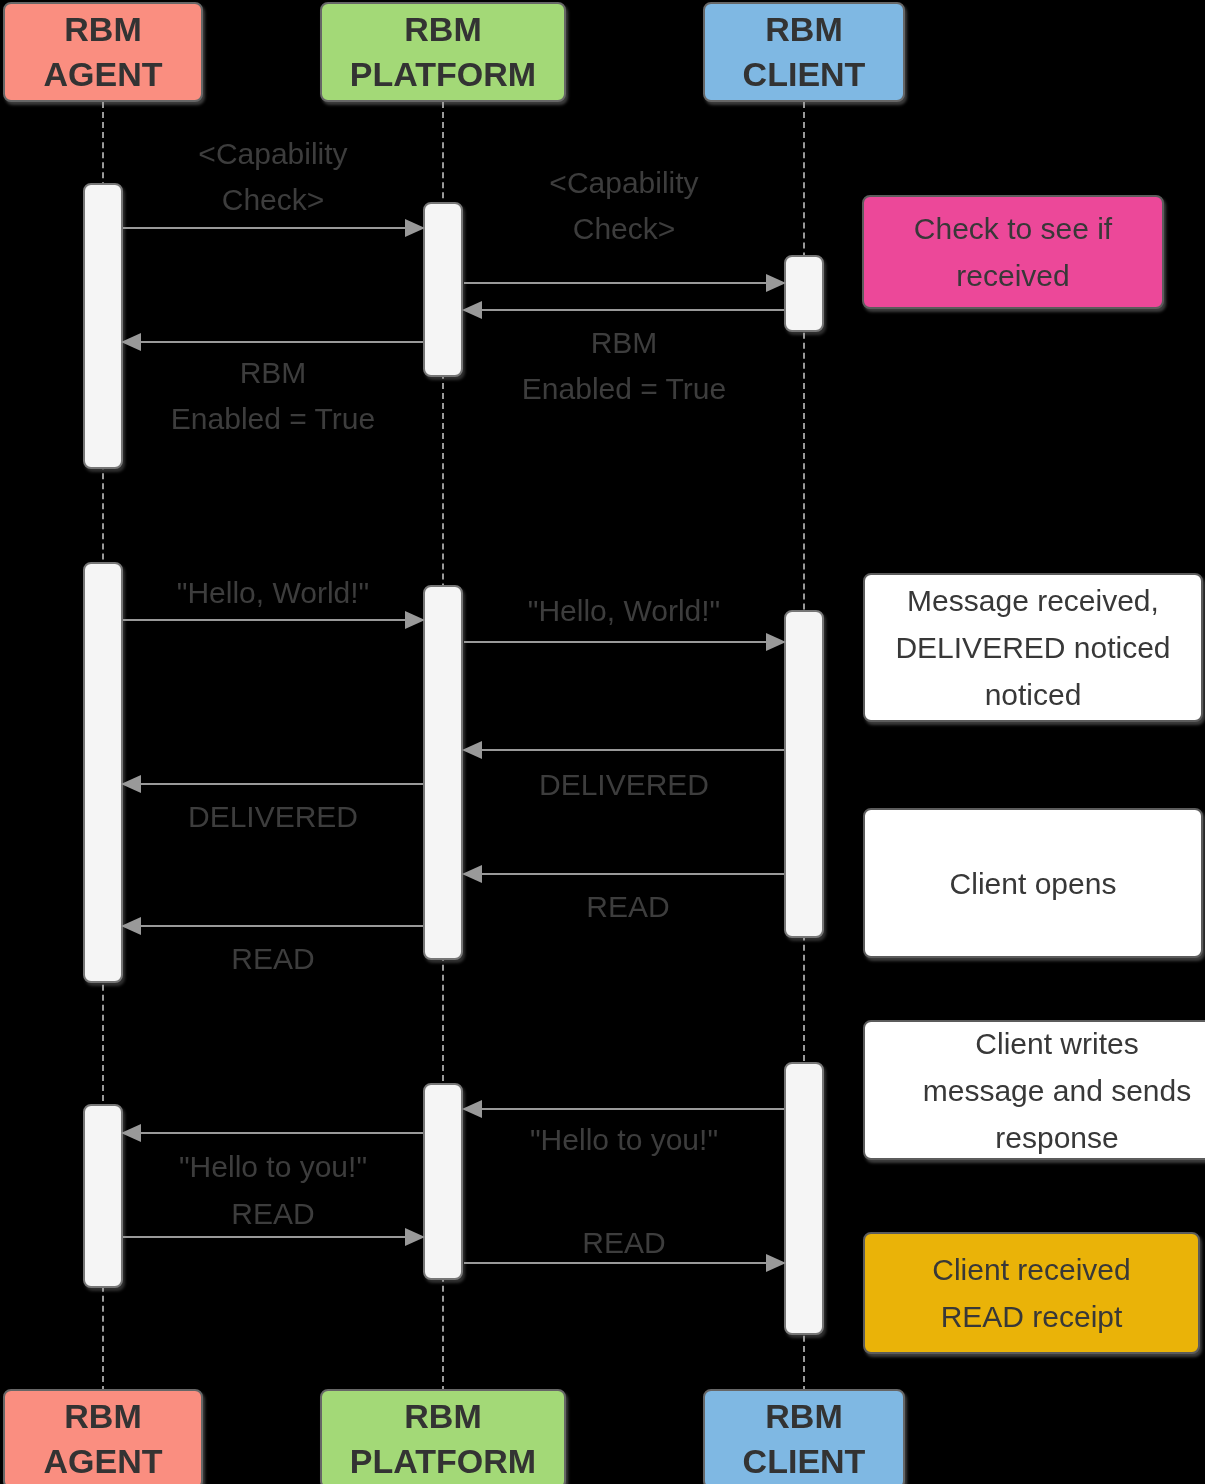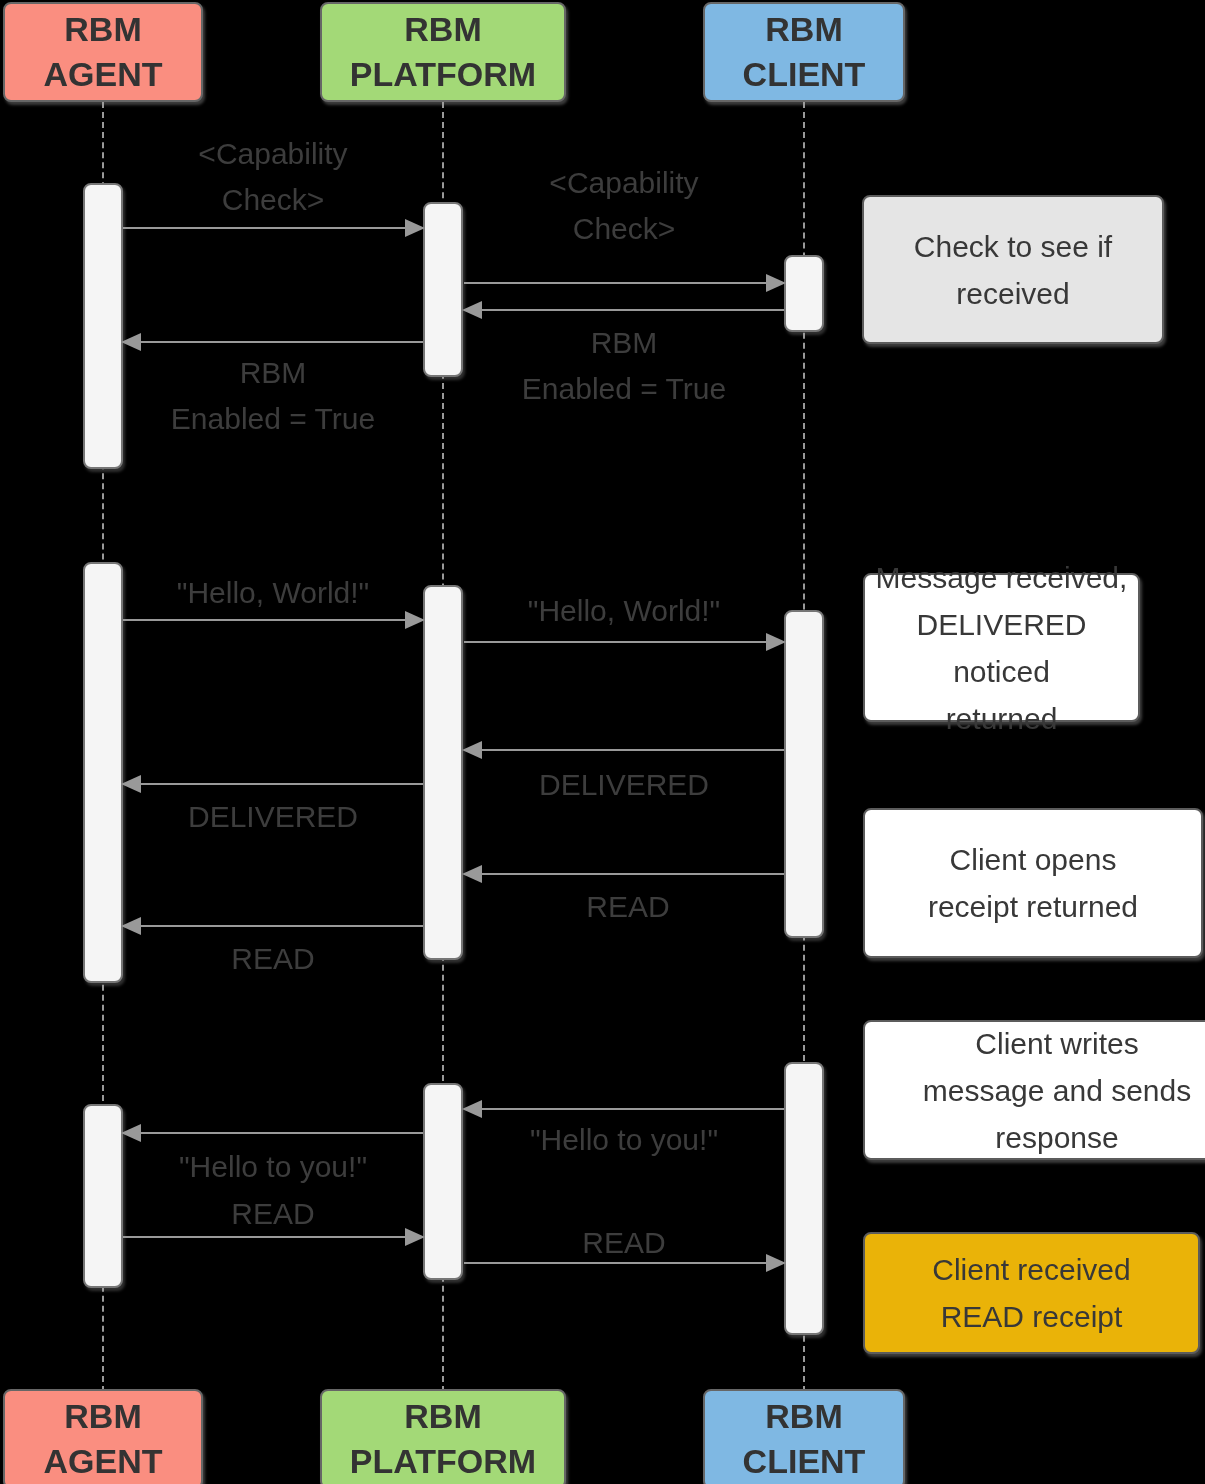--- a/index.html
+++ b/index.html
@@ -141,32 +141,31 @@
         <div class="head l"></div>
       </div>
       <div class="msg-line" style="left: 123px; width: 300px; top: 1236px;">
         <div class="head r"></div>
       </div>
       <div class="msg-line" style="left: 464px; width: 320px; top: 1262px;">
         <div class="head r"></div>
       </div>
     </div>
   <div id="notes">
-      <div class="note" style="left: 862px; top: 195px; width: 302px; height: 149px; background: #e5e5e5;">
+      <div class="note" style="left: 862px; top: 195px; width: 302px; height: 114px; background: #ec4899;">
         <div>Check to see if</div>
         <div>received</div>
       </div>
-      <div class="note" style="left: 863px; top: 573px; width: 277px; height: 149px; background: rgb(255, 255, 255);">
+      <div class="note" style="left: 863px; top: 573px; width: 340px; height: 149px; background: rgb(255, 255, 255);">
         <div>Message received,</div>
         <div>DELIVERED noticed</div>
-        <div>returned</div>
+        <div>noticed</div>
       </div>
       <div class="note" style="left: 863px; top: 808px; width: 340px; height: 150px; background: rgb(255, 255, 255);">
         <div>Client opens</div>
-        <div>receipt returned</div>
       </div>
       <div class="note" style="left: 863px; top: 1020px; width: 388px; height: 140px; background: rgb(255, 255, 255);">
         <div>Client writes</div>
         <div>message and sends</div>
         <div>response</div>
       </div>
       <div class="note" style="left: 863px; top: 1232px; width: 337px; height: 122px; background: #eab308;">
         <div>Client received</div>
         <div>READ receipt</div>
       </div>

